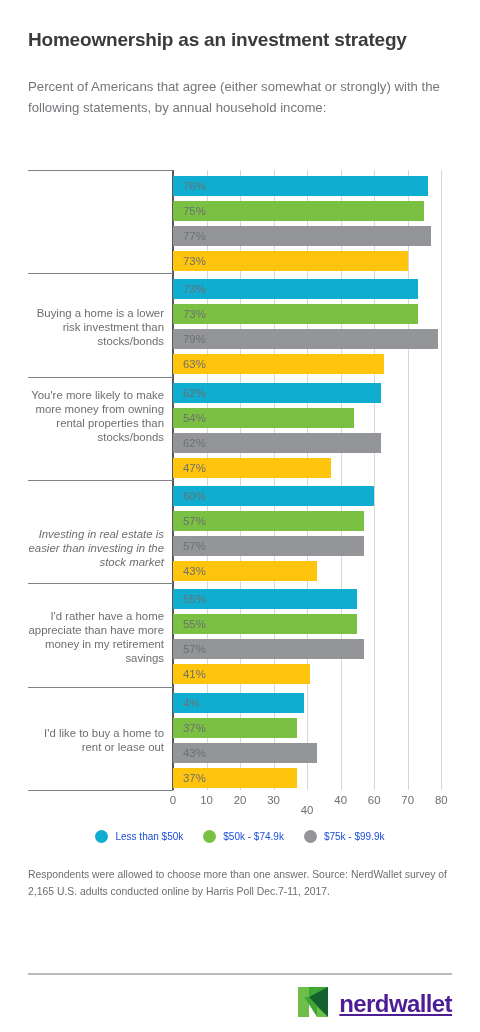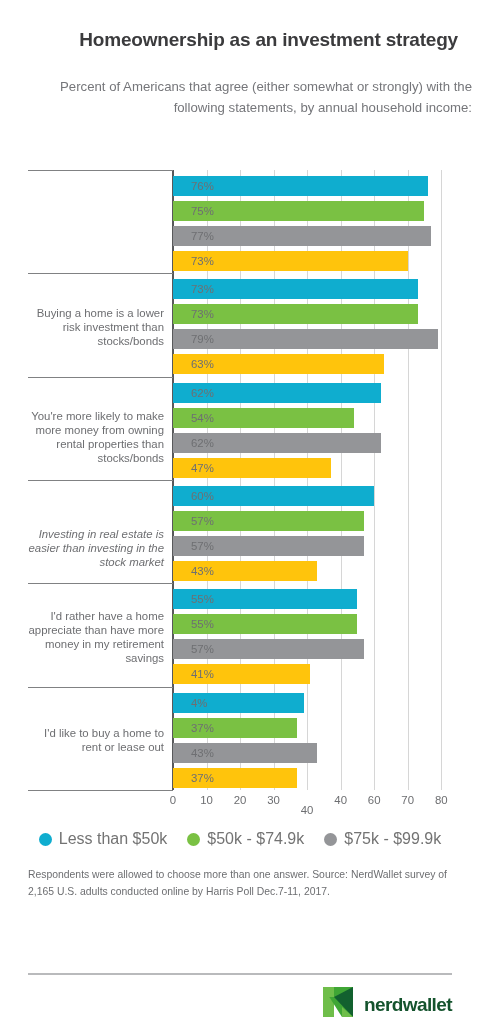--- a/index.html
+++ b/index.html
@@ -10,31 +10,31 @@
   body {
     width: 480px;
     height: 1032px;
     position: relative;
     font-family: "Liberation Sans", sans-serif;
     color: #58595b;
     overflow: hidden;
   }
 
   
-  #header { position: absolute; left: 28px; top: 28px; width: 430px; text-align: right; }
+  #header { position: absolute; left: 28px; top: 28px; width: 430px; }
   #chart-title {
     font-size: 19px;
     font-weight: bold;
     color: #3b3b3d;
     letter-spacing: -0.2px;
     line-height: 24px;
     margin: 0;
   }
   #chart-subtitle {
-    margin: 16px;
+    margin: 0;
     margin-top: 24px;
     font-size: 13.2px;
     line-height: 21px;
     color: #75767a;
     width: 428px;
   }
 
   
   #chart {
     position: absolute;
@@ -95,21 +95,21 @@
     margin-bottom: 5px;
   }
   .bar {
     position: absolute;
     left: 0;
     top: 0;
     height: 20px;
   }
   .bar-value {
     position: absolute;
-    left: 18px;
+    left: 10px;
     top: 0;
     height: 24px;
     line-height: 21px;
     font-size: 11.4px;
     color: #6e6f72;
     white-space: nowrap;
     text-align: center;
   }
 
   #xaxis {
@@ -156,22 +156,22 @@
     gap: 7px;
     margin: 0 5px;
   }
   .legend-dot {
     width: 13px;
     height: 13px;
     border-radius: 50%;
     flex: none;
   }
   .legend-text {
-    font-size: 16px;
-    color: #737373;
+    font-size: 10px;
+    color: #1d4ed8;
     white-space: nowrap;
   }
 
   
   #footer-note {
     position: absolute;
     left: 28px;
     top: 866px;
     width: 424px;
     font-size: 10.4px;
@@ -188,25 +188,26 @@
   }
   #brand {
     position: absolute;
     right: 28px;
     top: 985px;
     display: flex;
     align-items: center;
     gap: 9px;
   }
   #brand-wordmark {
-    font-size: 19px;
+    font-size: 24px;
     font-weight: bold;
-    color: #14532d;
+    color: #4c1d95;
     letter-spacing: -0.6px;
     line-height: 1;
+    text-decoration: underline;
   }
 </style>
 </head>
 <body>
 
 <div id="header">
   <h1 id="chart-title">Homeownership as an investment strategy</h1>
   <p id="chart-subtitle">Percent of Americans that agree (either somewhat or strongly) with the following statements, by annual household income:</p>
 </div>
 
@@ -263,21 +264,21 @@
             <div class="bar-value">79%</div>
           </div>
           <div class="bar-row">
             <div class="bar" style="width: 211.235px; background: rgb(255, 196, 12);"></div>
             <div class="bar-value">63%</div>
           </div>
         </div>
       </div>
       <div class="group" style="top: 206.667px; height: 103.333px;">
         <div class="group-sep"></div>
-        <div class="cat-label" style="top: 36px; height: 48px; display: flex; flex-direction: column; justify-content: center; align-items: flex-end;">You're more likely to make more money from owning rental properties than stocks/bonds</div>
+        <div class="cat-label" style="top: 15px; height: 48px; display: flex; flex-direction: column; justify-content: center; align-items: flex-end;">You're more likely to make more money from owning rental properties than stocks/bonds</div>
         <div class="bars" style="top: 6.16667px;">
           <div class="bar-row">
             <div class="bar" style="width: 207.882px; background: rgb(15, 173, 207);"></div>
             <div class="bar-value">62%</div>
           </div>
           <div class="bar-row">
             <div class="bar" style="width: 181.059px; background: rgb(122, 193, 67);"></div>
             <div class="bar-value">54%</div>
           </div>
           <div class="bar-row">

